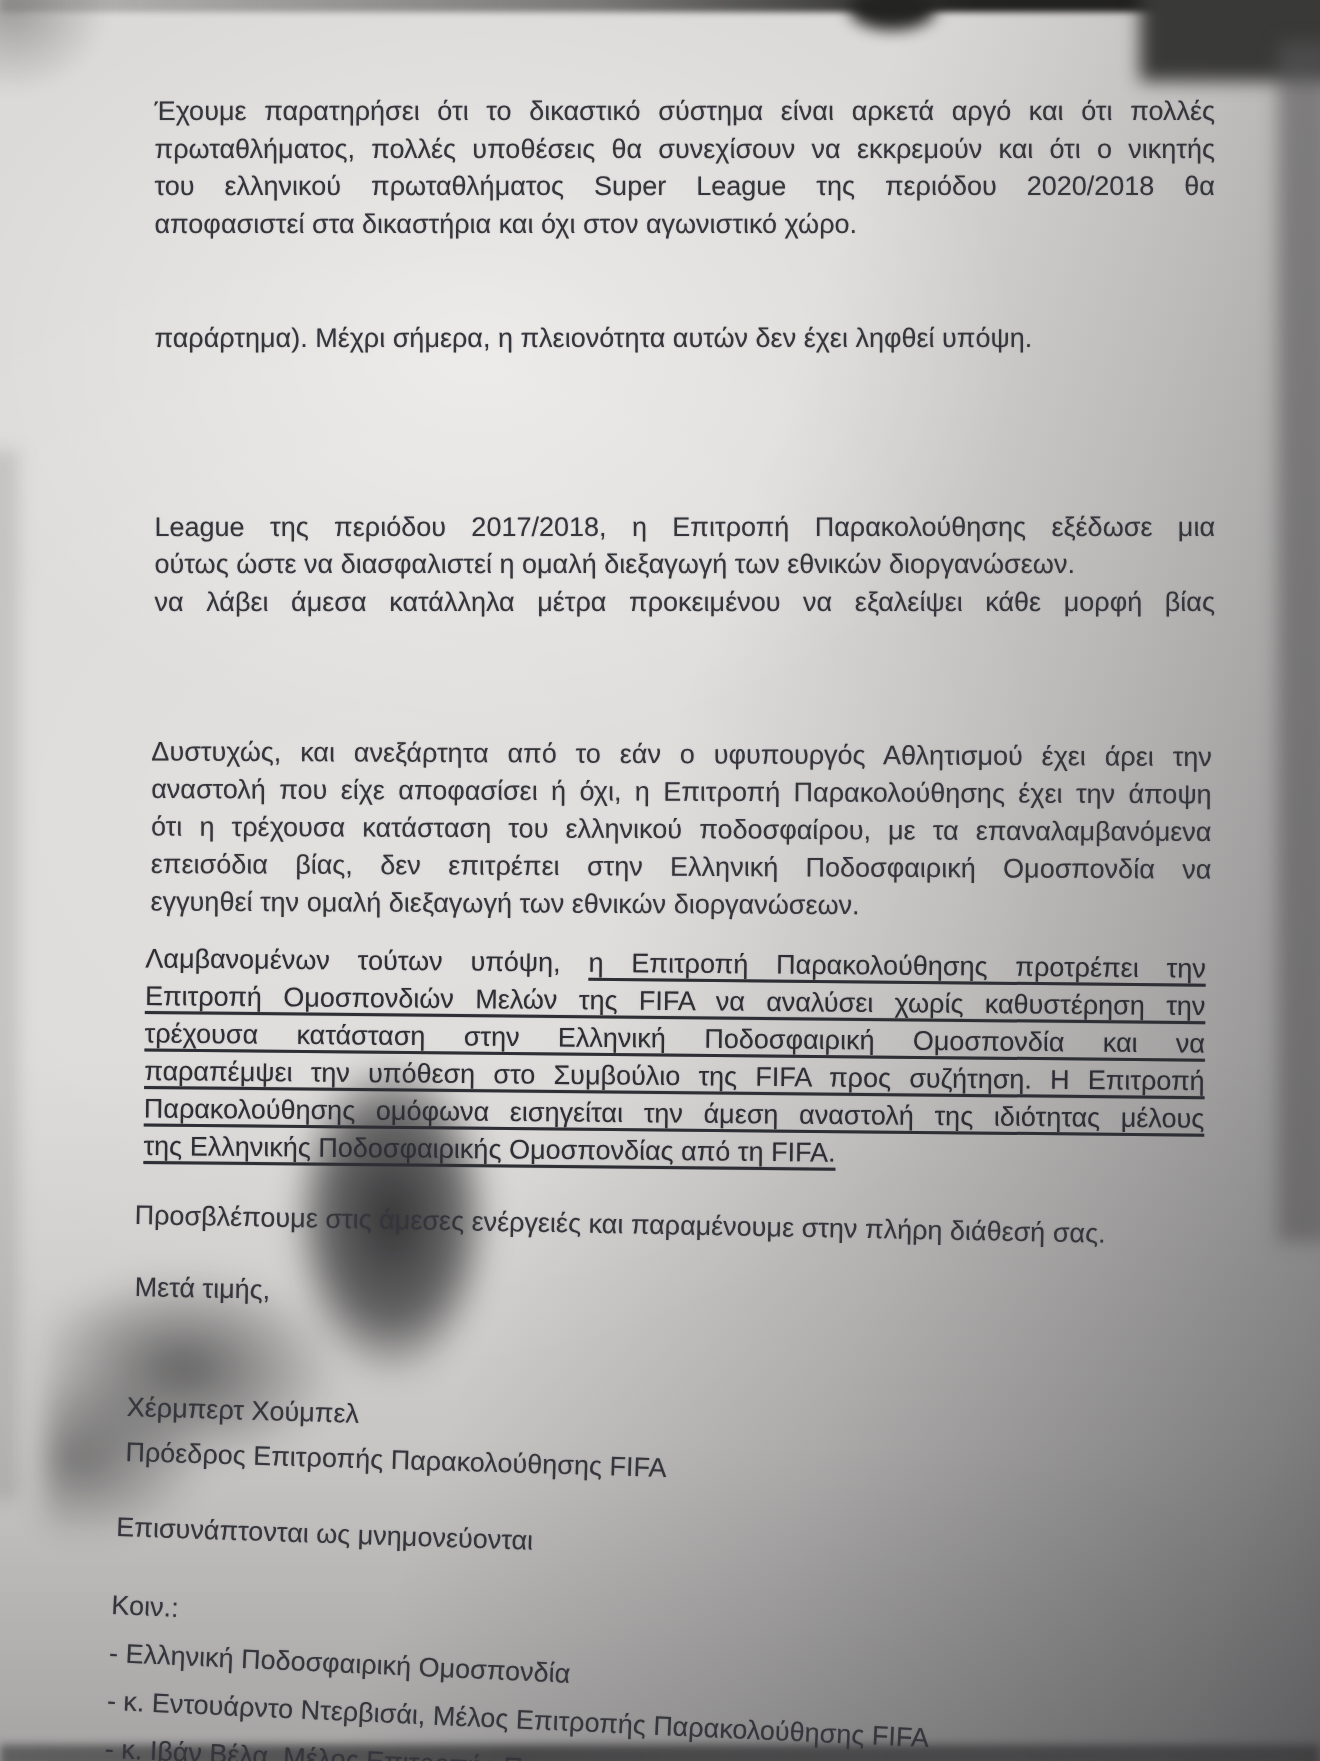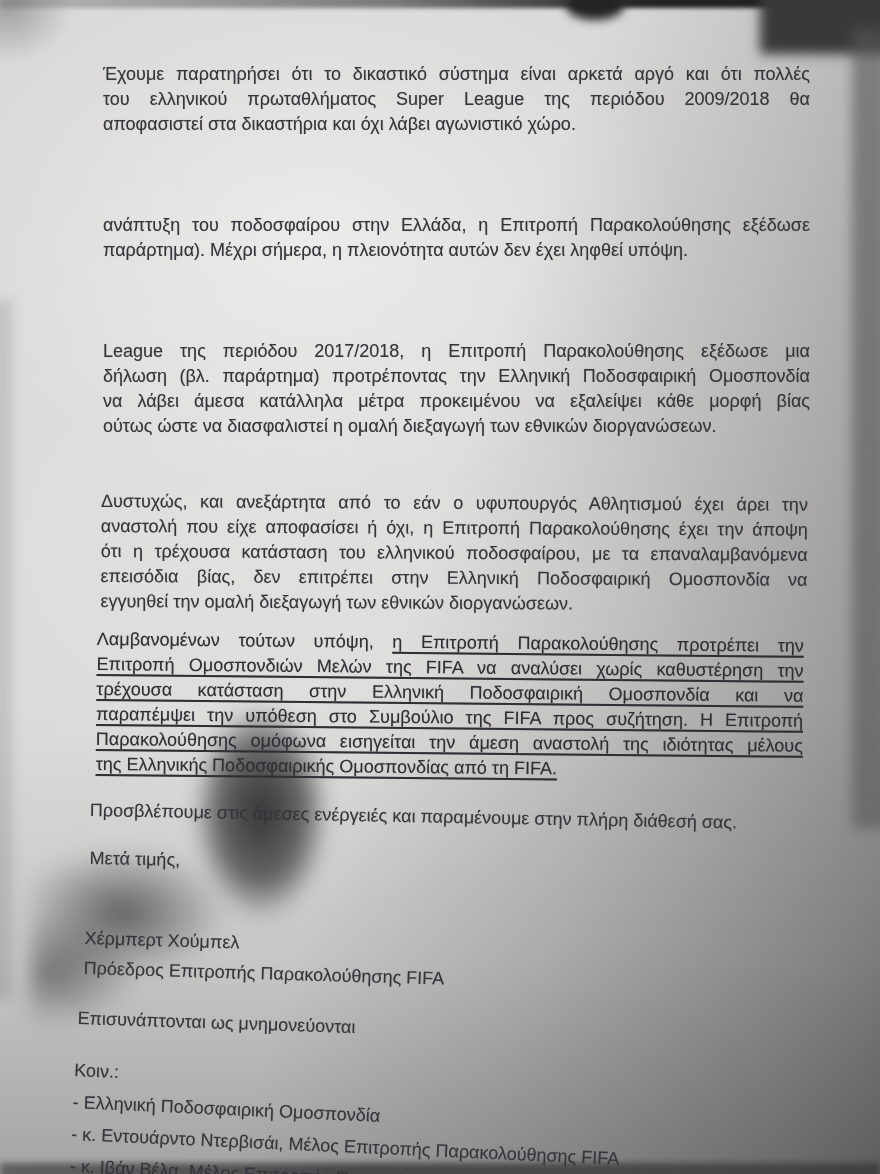--- a/index.html
+++ b/index.html
@@ -68,34 +68,33 @@
   <div class="shade top-right-corner"></div>
   <div class="shade right-strip"></div>
   <div class="shade left-strip"></div>
   <div class="shade hand-shadow"></div>
   <div class="shade bottom-edge"></div>
 
   <div class="letter">
 
     <section class="para" id="p1">
       <div class="jline">Έχουμε παρατηρήσει ότι το δικαστικό σύστημα είναι αρκετά αργό και ότι πολλές</div>
-      <div class="jline">του ελληνικού πρωταθλήματος Super League της περιόδου 2009/2018 θα</div>
-      <div class="jline last">αποφασιστεί στα δικαστήρια και όχι λάβει αγωνιστικό χώρο.</div>
+      <div class="jline">πρωταθλήματος, πολλές υποθέσεις θα συνεχίσουν να εκκρεμούν και ότι ο νικητής</div>
+      <div class="jline">του ελληνικού πρωταθλήματος Super League της περιόδου 2020/2018 θα</div>
+      <div class="jline last">αποφασιστεί στα δικαστήρια και όχι στον αγωνιστικό χώρο.</div>
     </section>
 
     <section class="para" id="p2">
-      <div class="jline">ανάπτυξη του ποδοσφαίρου στην Ελλάδα, η Επιτροπή Παρακολούθησης εξέδωσε</div>
       <div class="jline last">παράρτημα). Μέχρι σήμερα, η πλειονότητα αυτών δεν έχει ληφθεί υπόψη.</div>
     </section>
 
     <section class="para" id="p3">
       <div class="jline">League της περιόδου 2017/2018, η Επιτροπή Παρακολούθησης εξέδωσε μια</div>
-      <div class="jline">δήλωση (βλ. παράρτημα) προτρέποντας την Ελληνική Ποδοσφαιρική Ομοσπονδία</div>
+      <div class="jline last">ούτως ώστε να διασφαλιστεί η ομαλή διεξαγωγή των εθνικών διοργανώσεων.</div>
       <div class="jline">να λάβει άμεσα κατάλληλα μέτρα προκειμένου να εξαλείψει κάθε μορφή βίας</div>
-      <div class="jline last">ούτως ώστε να διασφαλιστεί η ομαλή διεξαγωγή των εθνικών διοργανώσεων.</div>
     </section>
 
     <section class="para" id="p4">
       <div class="jline">Δυστυχώς, και ανεξάρτητα από το εάν ο υφυπουργός Αθλητισμού έχει άρει την</div>
       <div class="jline">αναστολή που είχε αποφασίσει ή όχι, η Επιτροπή Παρακολούθησης έχει την άποψη</div>
       <div class="jline">ότι η τρέχουσα κατάσταση του ελληνικού ποδοσφαίρου, με τα επαναλαμβανόμενα</div>
       <div class="jline">επεισόδια βίας, δεν επιτρέπει στην Ελληνική Ποδοσφαιρική Ομοσπονδία να</div>
       <div class="jline last">εγγυηθεί την ομαλή διεξαγωγή των εθνικών διοργανώσεων.</div>
     </section>
 

